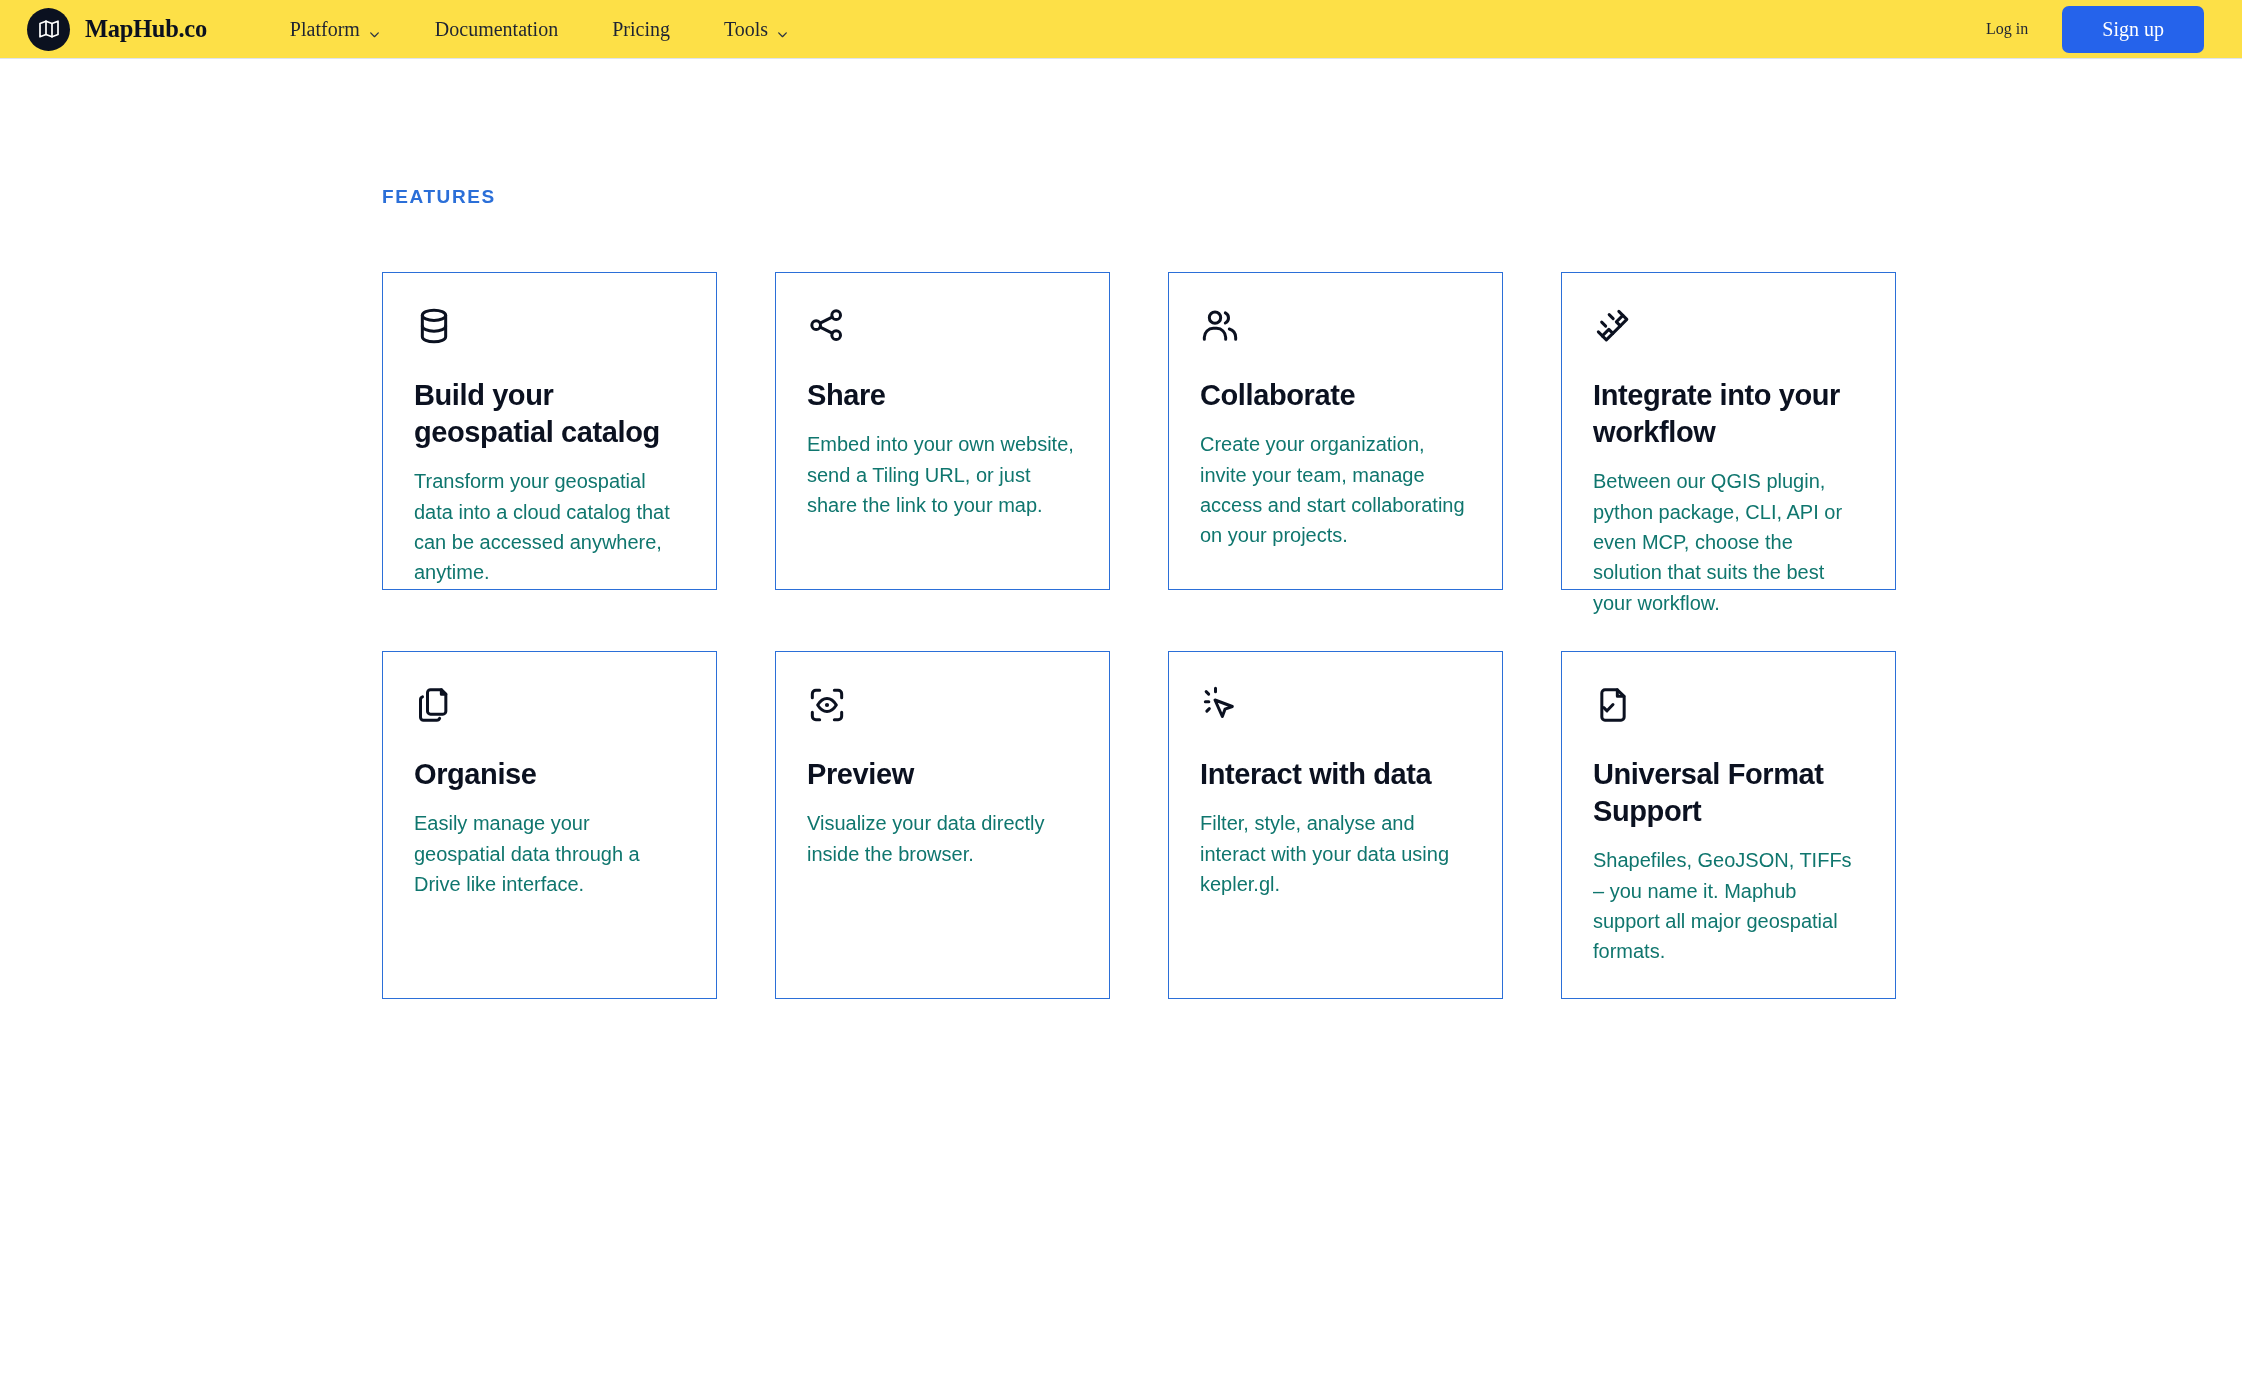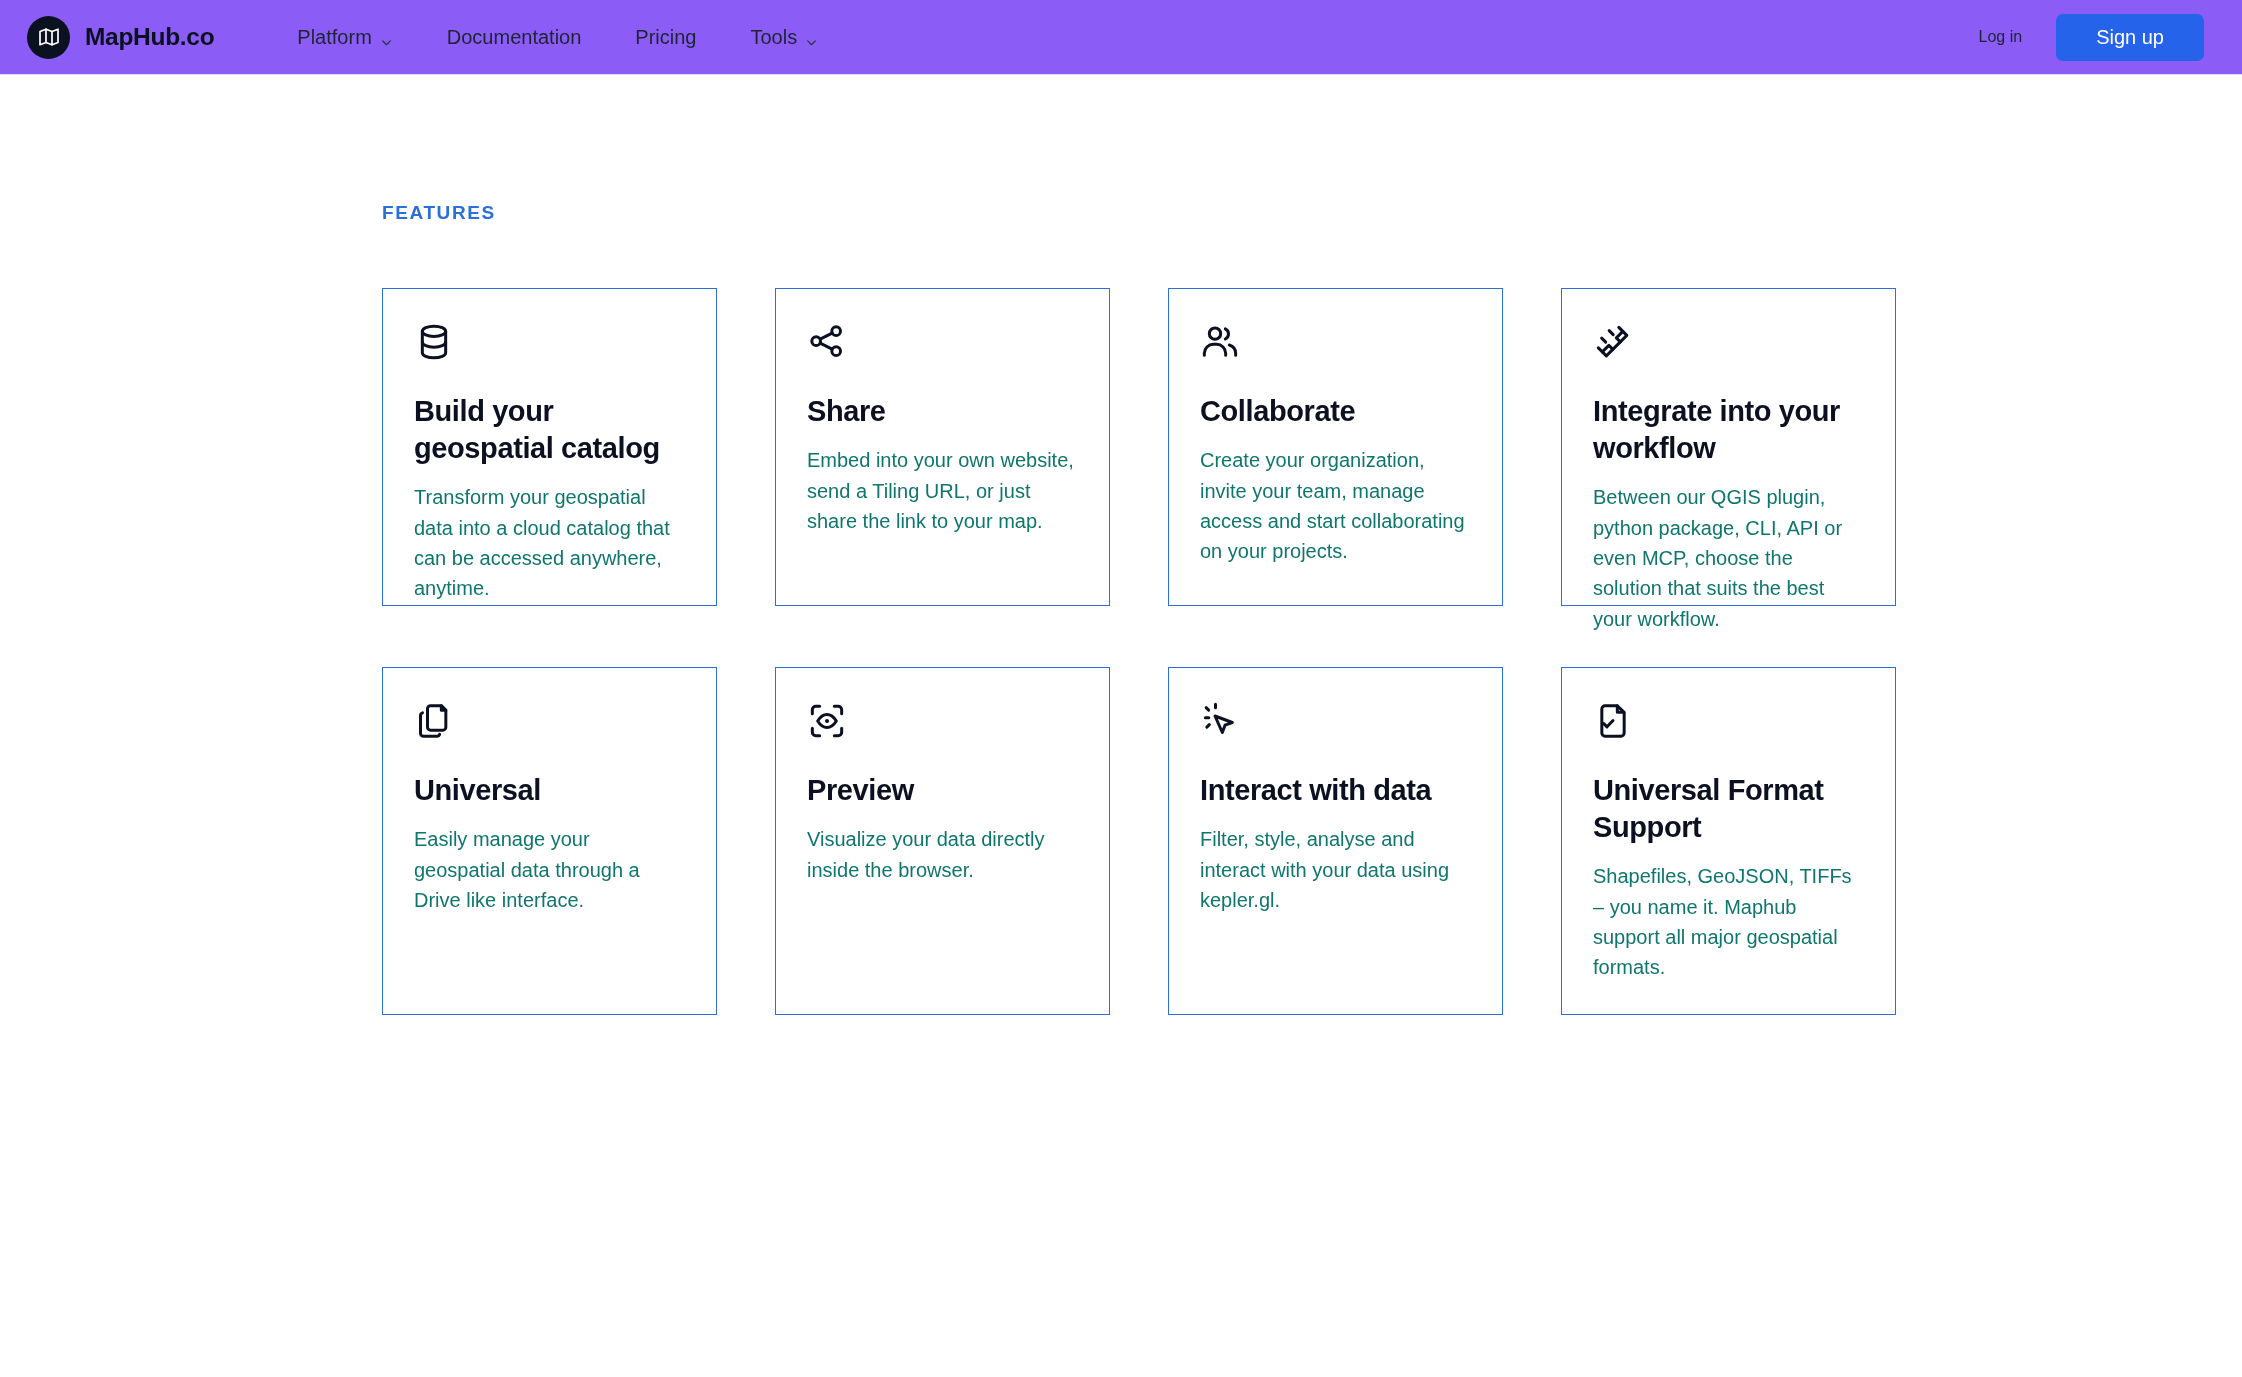--- a/index.html
+++ b/index.html
@@ -9,26 +9,27 @@
     width: 2242px;
     height: 1377px;
     background: #ffffff;
     font-family: "Liberation Sans", "DejaVu Sans", sans-serif;
     -webkit-font-smoothing: antialiased;
   }
 
   
   .navbar {
     position: relative;
-    height: 75px;
-    background: #8b5cf6;
+    height: 59px;
+    background: #fde047;
     border-bottom: 1px solid #dde4f0;
     display: flex;
     align-items: center;
     padding: 0 38px 0 27px;
+    font-family: Liberation Serif, serif;
   }
 
   .brand {
     display: flex;
     align-items: center;
     gap: 15px;
     margin-right: 56px;
     text-decoration: none;
     cursor: pointer;
   }
@@ -275,21 +276,21 @@
     </article>
 
     <article class="card row2">
       <span class="card-icon">
         <svg viewBox="0 0 24 24" fill="none" stroke="currentColor" stroke-width="1.8" stroke-linecap="round" stroke-linejoin="round">
           <path d="M16.4 2.8H9.9a1.8 1.8 0 0 0-1.8 1.8v11.1a1.8 1.8 0 0 0 1.8 1.8h7.4a1.8 1.8 0 0 0 1.8-1.8V5.5z"></path>
           <path d="M16.4 2.8v2.7h2.7"></path>
           <path d="M5.1 7.1a1.8 1.8 0 0 0-1.2 1.7v10.6a1.8 1.8 0 0 0 1.8 1.8h8a1.8 1.8 0 0 0 1.7-1.2"></path>
         </svg>
       </span>
-      <h3 class="card-title">Universal</h3>
+      <h3 class="card-title">Organise</h3>
       <p class="card-desc">Easily manage your geospatial data through a Drive like interface.</p>
     </article>
 
     <article class="card row2">
       <span class="card-icon">
         <svg viewBox="0 0 24 24" fill="none" stroke="currentColor" stroke-width="1.8" stroke-linecap="round" stroke-linejoin="round">
           <path d="M3.2 7.6V5.3a2.1 2.1 0 0 1 2.1-2.1h2.3"></path>
           <path d="M16.4 3.2h2.3a2.1 2.1 0 0 1 2.1 2.1v2.3"></path>
           <path d="M20.8 16.4v2.3a2.1 2.1 0 0 1-2.1 2.1h-2.3"></path>
           <path d="M7.6 20.8H5.3a2.1 2.1 0 0 1-2.1-2.1v-2.3"></path>

